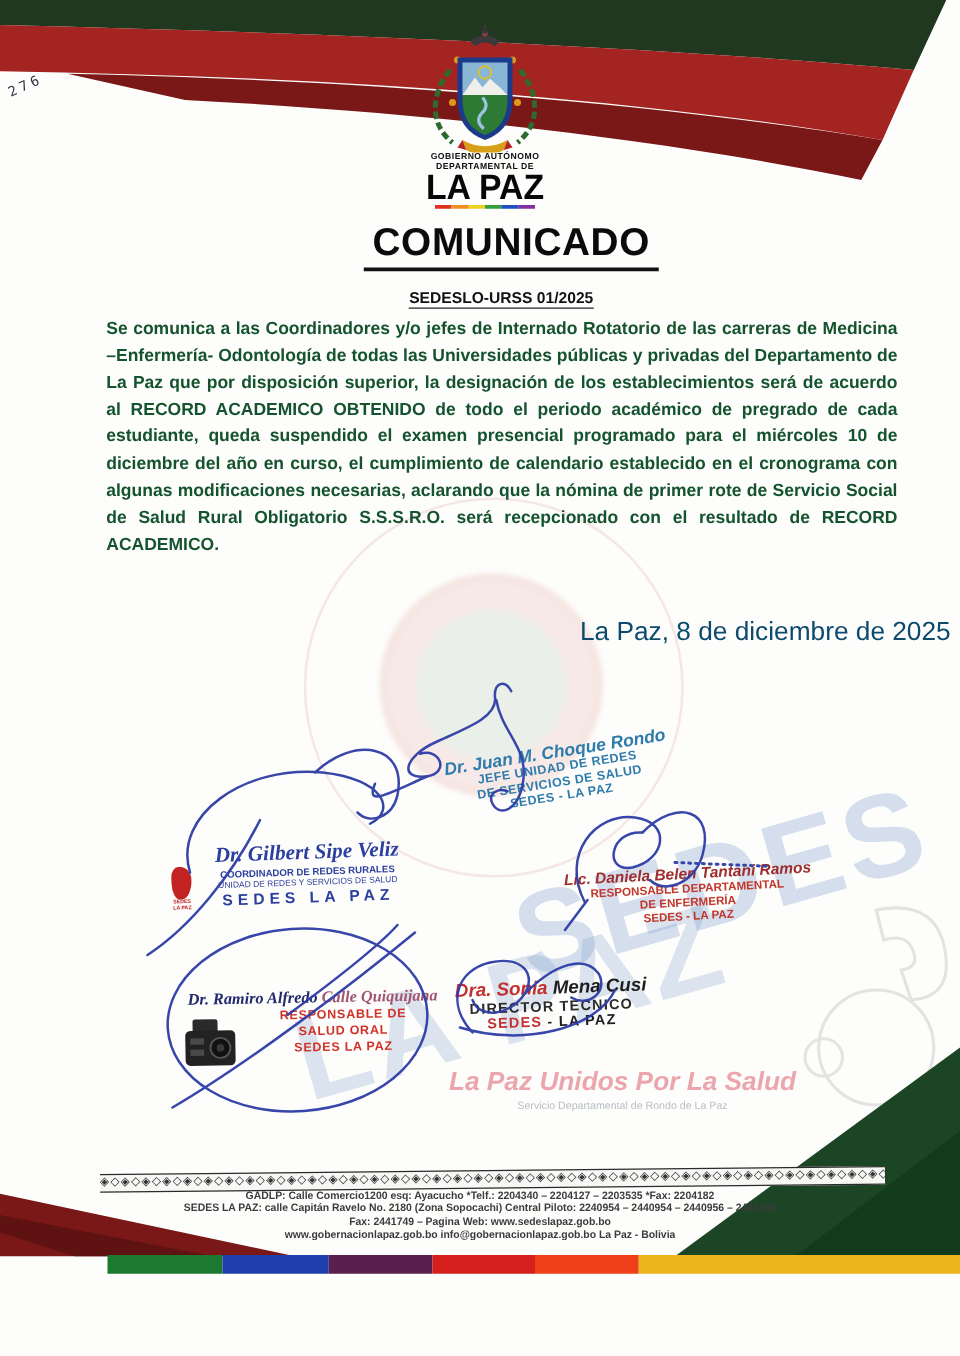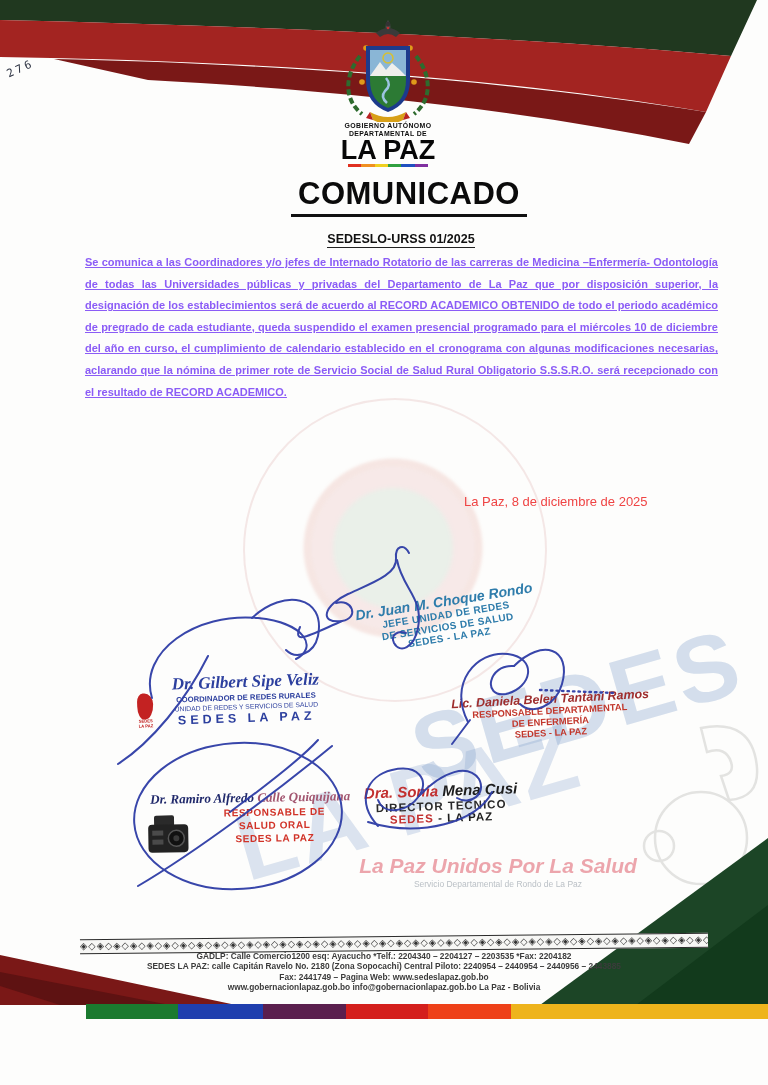--- a/index.html
+++ b/index.html
@@ -27,23 +27,23 @@
 
   
   .title-row{left:0;top:176px;width:768px;text-align:center;}
   .title-row span{display:inline-block;margin-left:50px;font-size:31px;font-weight:800;
     letter-spacing:.5px;color:#0b0b0b;border-bottom:3.5px solid #111;padding:0 7px 2px;}
   .ref-row{left:0;top:229px;width:768px;text-align:center;}
   .ref-row span{display:inline-block;margin-left:34px;font-size:12.5px;font-weight:bold;
     color:#111;border-bottom:1.6px solid #222;padding-bottom:1px;}
 
   
-  .body-text{left:85px;top:252px;width:633px;font-size:11px;font-weight:bold;
-    line-height:21.6px;text-align:justify;color:#8b5cf6;text-decoration:underline;}
-  .dateline{left:464px;top:494px;font-size:13px;color:#ef4444;}
+  .body-text{left:85px;top:252px;width:633px;font-size:14px;font-weight:bold;
+    line-height:21.6px;text-align:justify;color:#14532d;}
+  .dateline{left:464px;top:494px;font-size:21px;color:#0c4a6e;}
 
   
   .wm-ring{left:243px;top:398px;width:300px;height:300px;border-radius:50%;
     border:2px solid rgba(200,120,120,.16);}
   .wm-seal{left:283px;top:438px;width:220px;height:220px;border-radius:50%;filter:blur(1.5px);
     background:radial-gradient(circle,rgba(120,160,120,.14) 0 37%,rgba(200,90,90,.12) 40% 52%,
     rgba(215,120,105,.17) 53% 57%,rgba(0,0,0,0) 58%);}
   .wm-big{font-weight:900;font-size:94px;color:rgba(128,158,202,.32);transform:rotate(-16deg);
     white-space:nowrap;letter-spacing:4px;}
   .wm-big.two{color:rgba(128,158,202,.27);}

